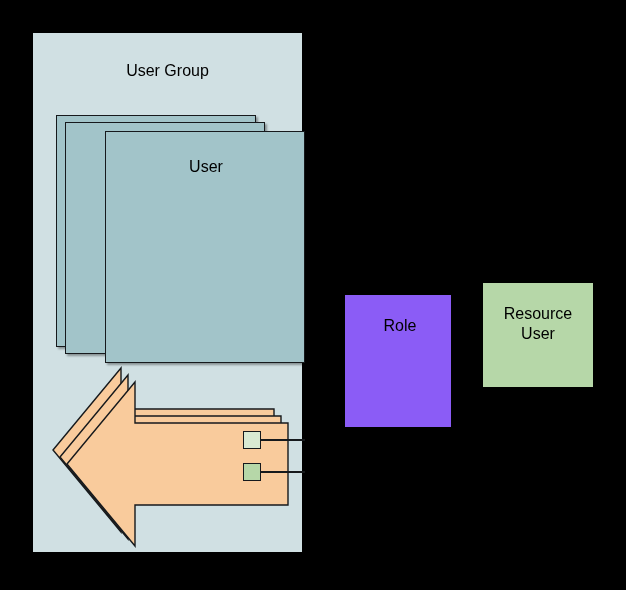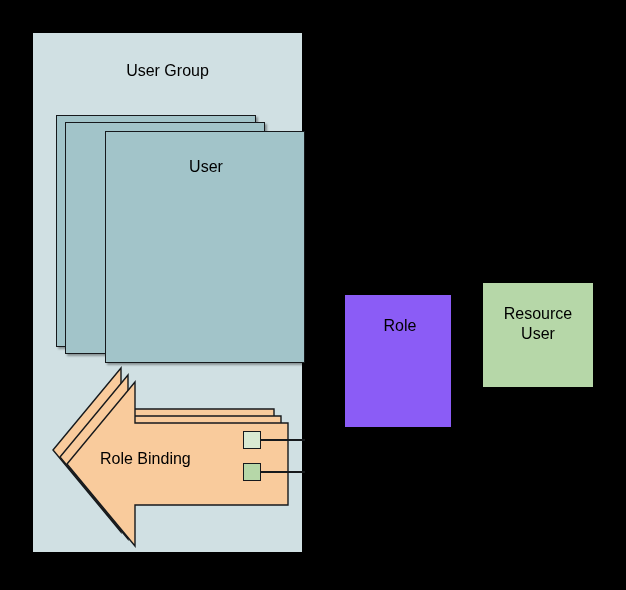--- a/index.html
+++ b/index.html
@@ -173,21 +173,20 @@
     <svg width="221" height="164" viewBox="0 0 221 164">
       <path class="arrow-body" d="M 0,82 L 68,0 L 68,41 L 221,41 L 221,123 L 68,123 L 68,164 Z"></path>
     </svg>
   </div>
   <div class="rb-arrow" id="rb-arrow-front">
     <svg width="221" height="164" viewBox="0 0 221 164">
       <path class="arrow-body" d="M 0,82 L 68,0 L 68,41 L 221,41 L 221,123 L 68,123 L 68,164 Z"></path>
     </svg>
   </div>
 
-  <div id="role-binding-label">Role Binding</div>
 
   <div class="rb-port" id="rb-port-role"></div>
   <div class="rb-port" id="rb-port-resource"></div>
 
   <div class="connector-line" id="connector-role"></div>
   <div class="connector-line" id="connector-resource"></div>
 
   <div class="green-box" id="role-box">
     <div id="role-box-label">Role</div>
   </div>

